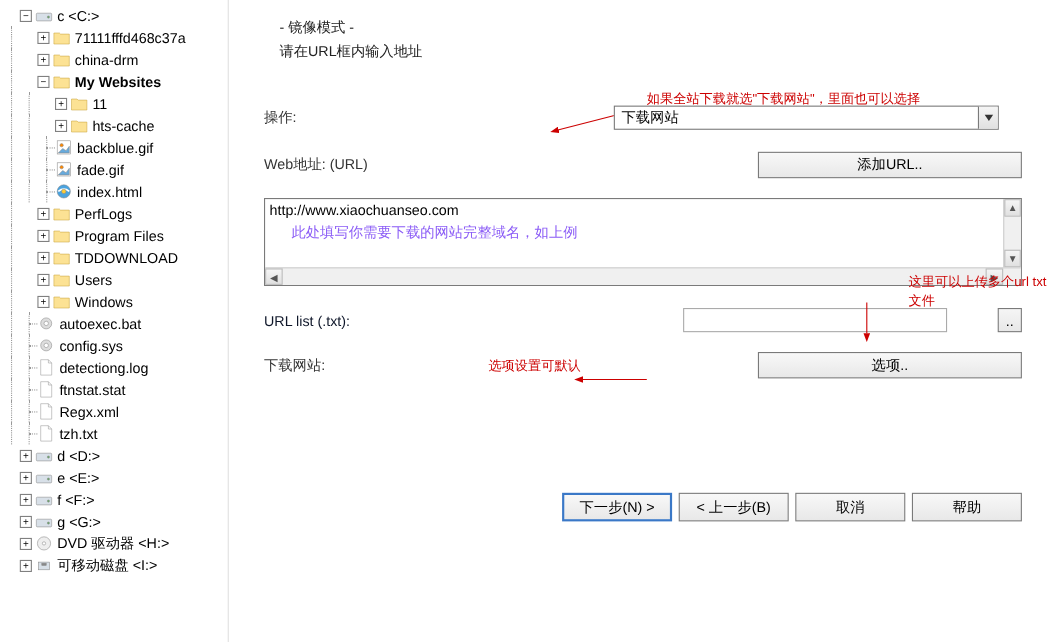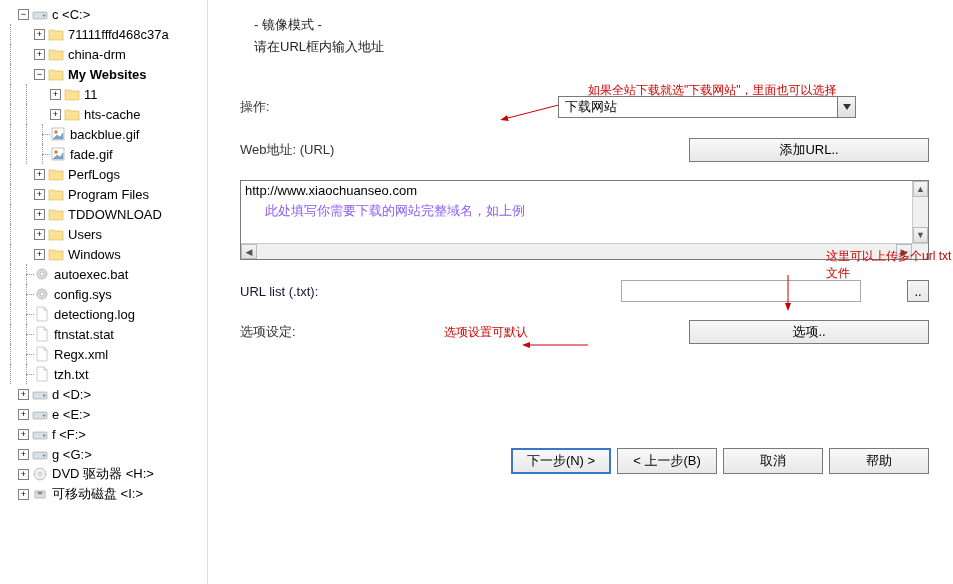--- a/index.html
+++ b/index.html
@@ -19,21 +19,21 @@
 .file svg { fill: #fff; stroke: #888; stroke-width: 0.5; }
 .label { margin-left: 2px; }
 .label.bold { font-weight: bold; }
 
 
 .title-row { color: #222; margin: 4px 0 4px 14px; }
 .sub-row { margin: 2px 0 20px 14px; color: #222; }
 .form-row { display: flex; align-items: center; margin: 18px 0; gap: 44px; }
 .form-label { width: 150px; color: #333; }
 .gray { color: #0f172a; }
-.sel-wrap { position: relative; width: 298px; }
+.sel-wrap { position: relative; width: 350px; }
 .sel { width: 100%; height: 22px; border: 1px solid #7a7a7a; background: #fff; padding: 0 6px; line-height: 20px; }
 .sel-btn { position: absolute; right: 1px; top: 1px; bottom: 1px; width: 18px; border-left: 1px solid #7a7a7a; background: linear-gradient(#f5f5f5,#e0e0e0); display: flex; align-items: center; justify-content: center; cursor: pointer; }
 .btn { border: 1px solid #7a7a7a; background: linear-gradient(#f8f8f8,#e8e8e8); height: 24px; display: inline-flex; align-items: center; justify-content: center; cursor: pointer; padding: 0 10px; }
 .add-url { width: 240px; margin-left: auto; }
 .textarea-wrap { border: 1px solid #7a7a7a; height: 80px; margin: 4px 0 0 0; position: relative; display: flex; flex-direction: column; }
 .ta-content { flex: 1; padding: 2px 4px; font-family: "Courier New", monospace; font-size: 13px; overflow: hidden; }
 .ta-content .line1 { color: #000; }
 .ta-content .line2 { color: #8b5cf6; margin-top: 4px; padding-left: 20px; font-family: "Microsoft YaHei", "SimSun"; }
 .hscroll { height: 16px; border-top: 1px solid #ccc; background: #f0f0f0; position: relative; }
 .hscroll .arrow { position: absolute; top: 0; bottom: 0; width: 16px; background: linear-gradient(#f5f5f5,#e0e0e0); border: 1px solid #bbb; display: flex; align-items: center; justify-content: center; font-size: 9px; color: #555; cursor: pointer; }
@@ -149,20 +149,33 @@
         <svg width="14" height="14" viewBox="0 0 14 14">
           <rect x="1" y="1" width="12" height="12" fill="#fff" stroke="#888"></rect>
           <circle cx="5" cy="5" r="1.5" fill="#f80"></circle>
           <path d="M2,12 L6,8 L9,10 L12,6 L12,12 Z" fill="#6ad"></path>
         </svg>
       </span>
       <span class="label">fade.gif</span>
     </div>
     <div class="tree-row">
       <span class="indent line-v"></span>
+      <span class="indent line-v"></span>
+      <span class="indent line-v line-h"></span>
+      <span class="icon file">
+        <svg width="14" height="14" viewBox="0 0 14 14">
+          <circle cx="7" cy="7" r="6" fill="#4aa3df"></circle>
+          <path d="M2,7 Q7,3 12,7" stroke="#fff" stroke-width="1.5" fill="none"></path>
+          <circle cx="7" cy="7" r="2" fill="#fc3"></circle>
+        </svg>
+      </span>
+      <span class="label">index.html</span>
+    </div>
+    <div class="tree-row">
+      <span class="indent line-v"></span>
       <span class="indent"></span>
       <span class="expander">+</span>
       <span class="icon folder">
         <svg width="16" height="14" viewBox="0 0 16 14">
           <path d="M1,3 L6,3 L7,4 L15,4 L15,13 L1,13 Z" fill="#fce294" stroke="#caa63e"></path>
         </svg>
       </span>
       <span class="label">PerfLogs</span>
     </div>
     <div class="tree-row">
@@ -395,21 +408,21 @@
 
   <div class="anno" style="right:-3px;top:248px;width:130px;white-space:normal;">这里可以上传多个url txt文件</div>
 
   <div class="form-row" style="margin-top:20px">
     <div class="form-label gray">URL list (.txt):</div>
     <div class="url-list-in"></div>
     <div class="url-list-btn">..</div>
   </div>
 
   <div class="form-row" style="margin-top:14px">
-    <div class="form-label">选项设定:</div>
+    <div class="form-label">下载网站:</div>
     <div class="anno" style="position:static;pointer-events:auto;margin-left:10px">选项设置可默认</div>
     <div class="btn opt-btn">选项..</div>
   </div>
 
   <div class="nav-btns">
     <div class="btn prim">下一步(N) &gt;</div>
     <div class="btn">&lt; 上一步(B)</div>
     <div class="btn">取消</div>
     <div class="btn">帮助</div>
   </div>

